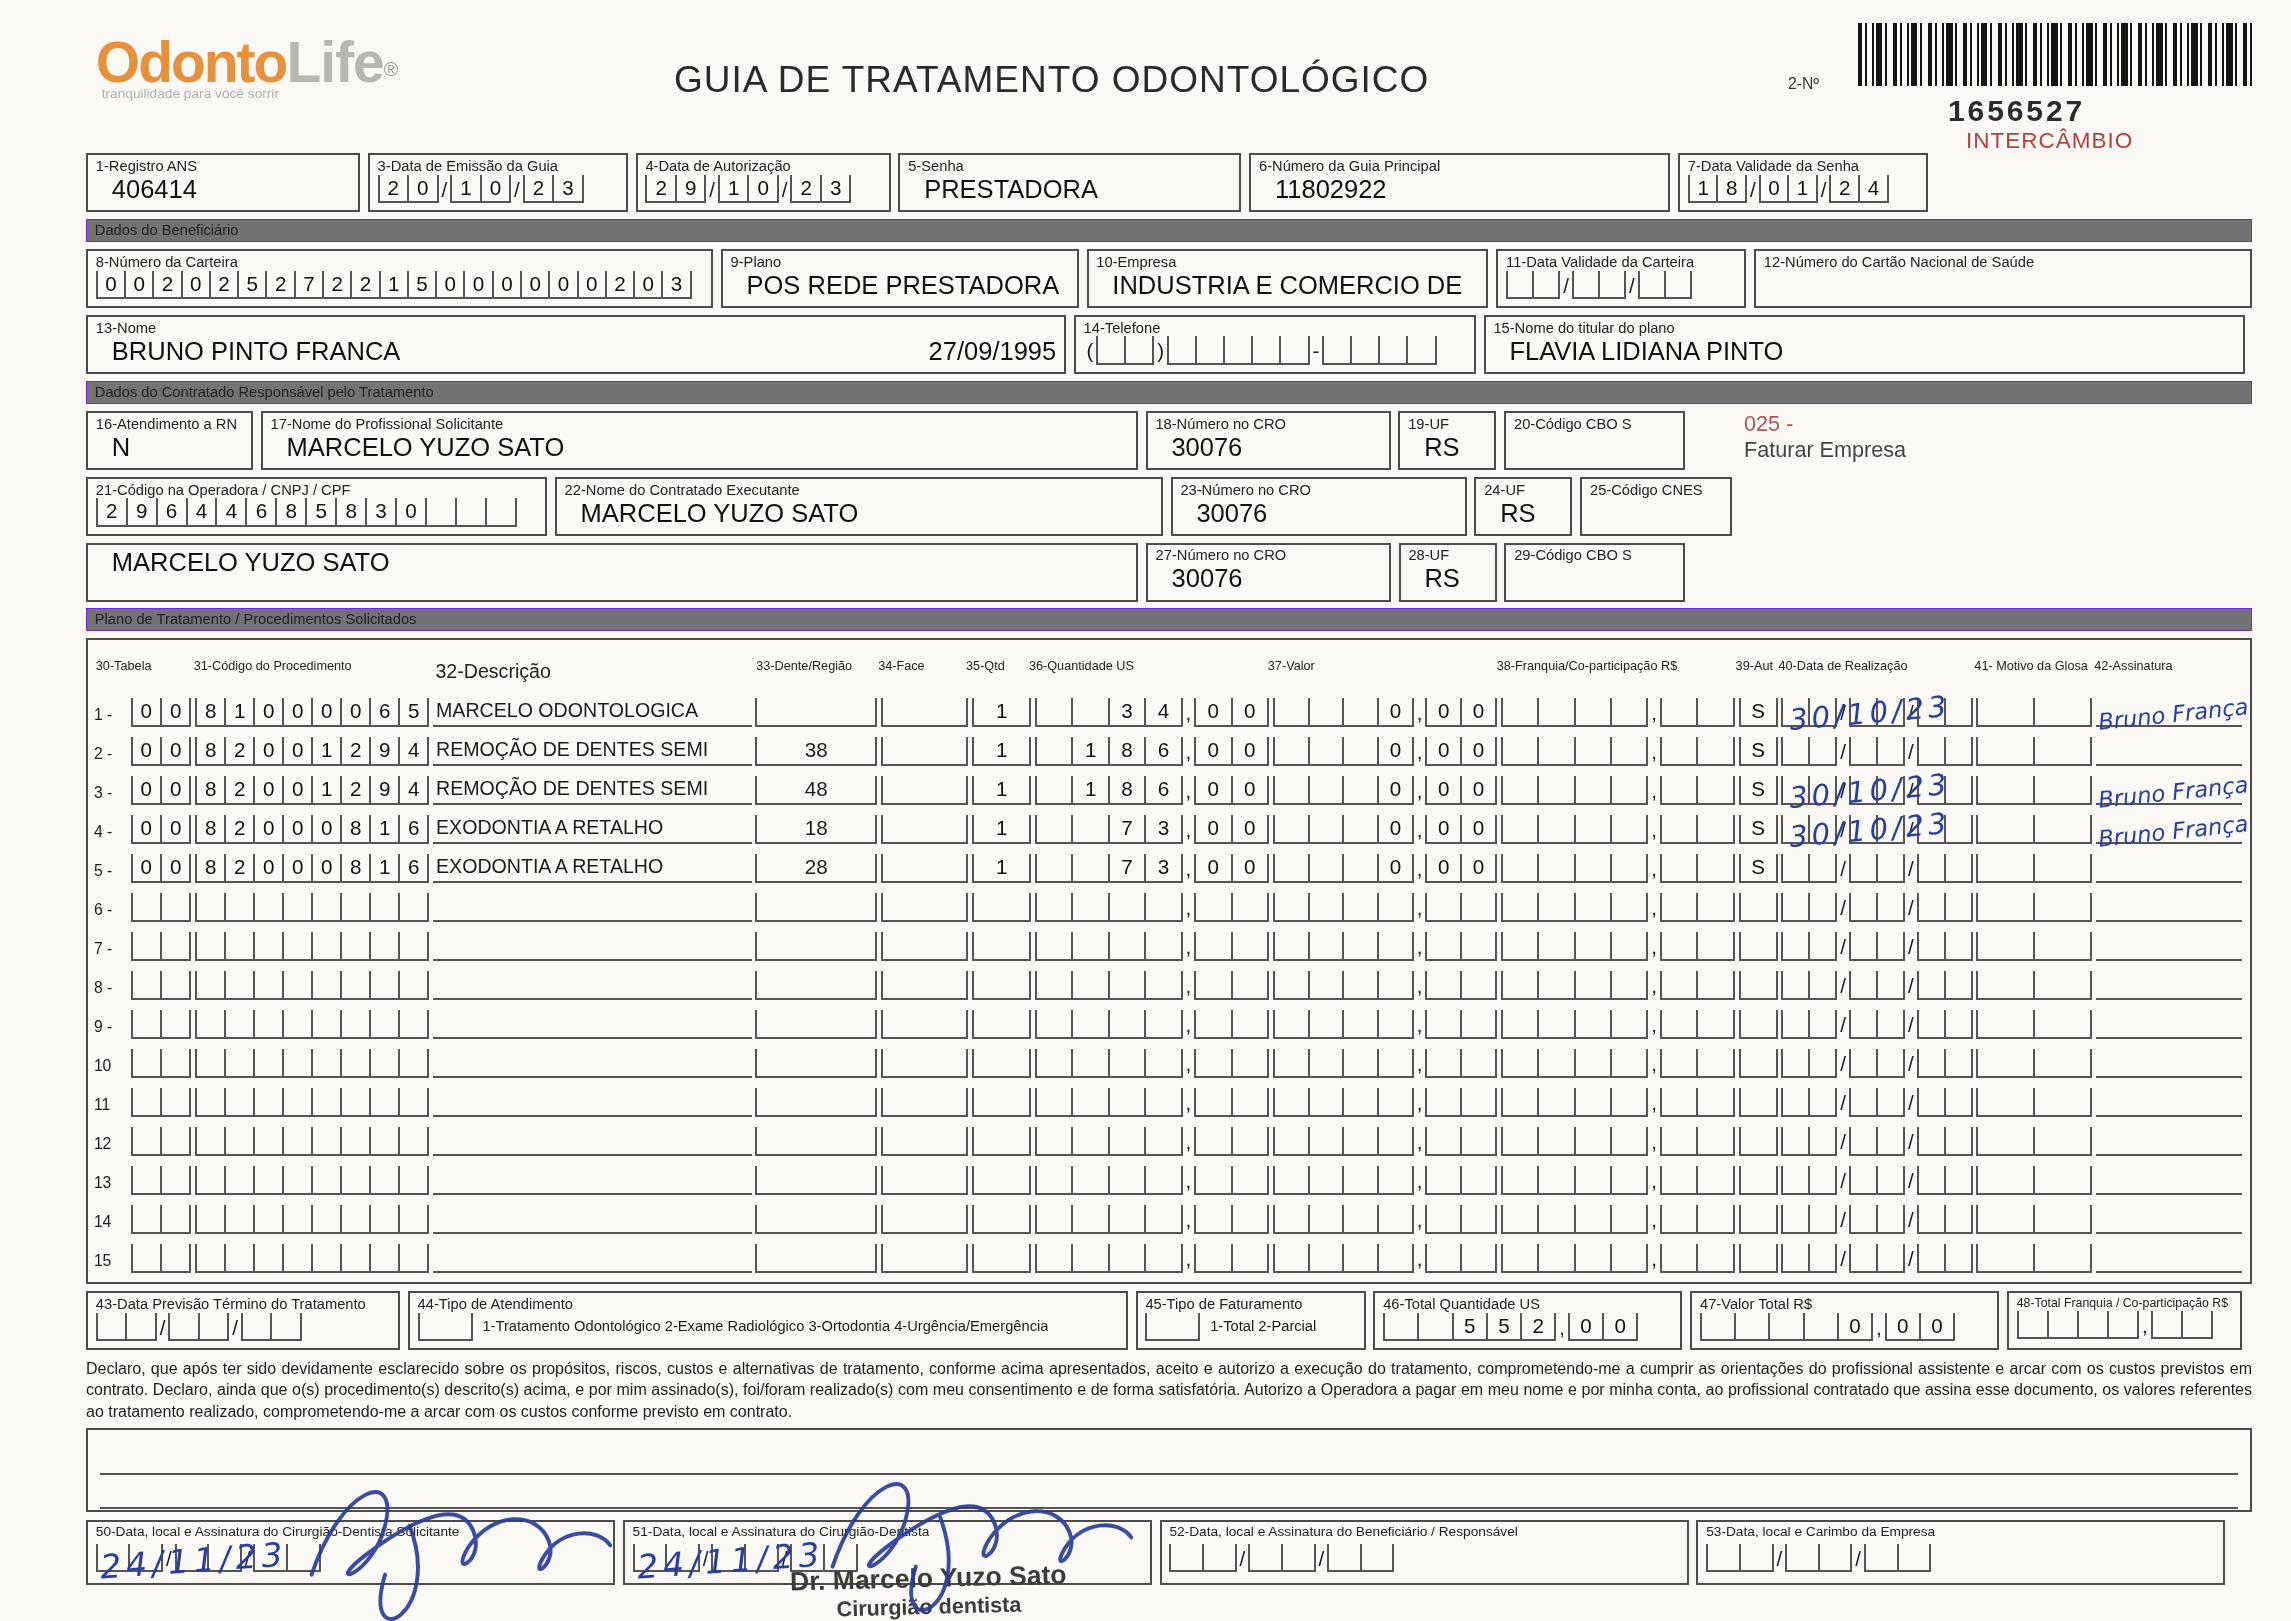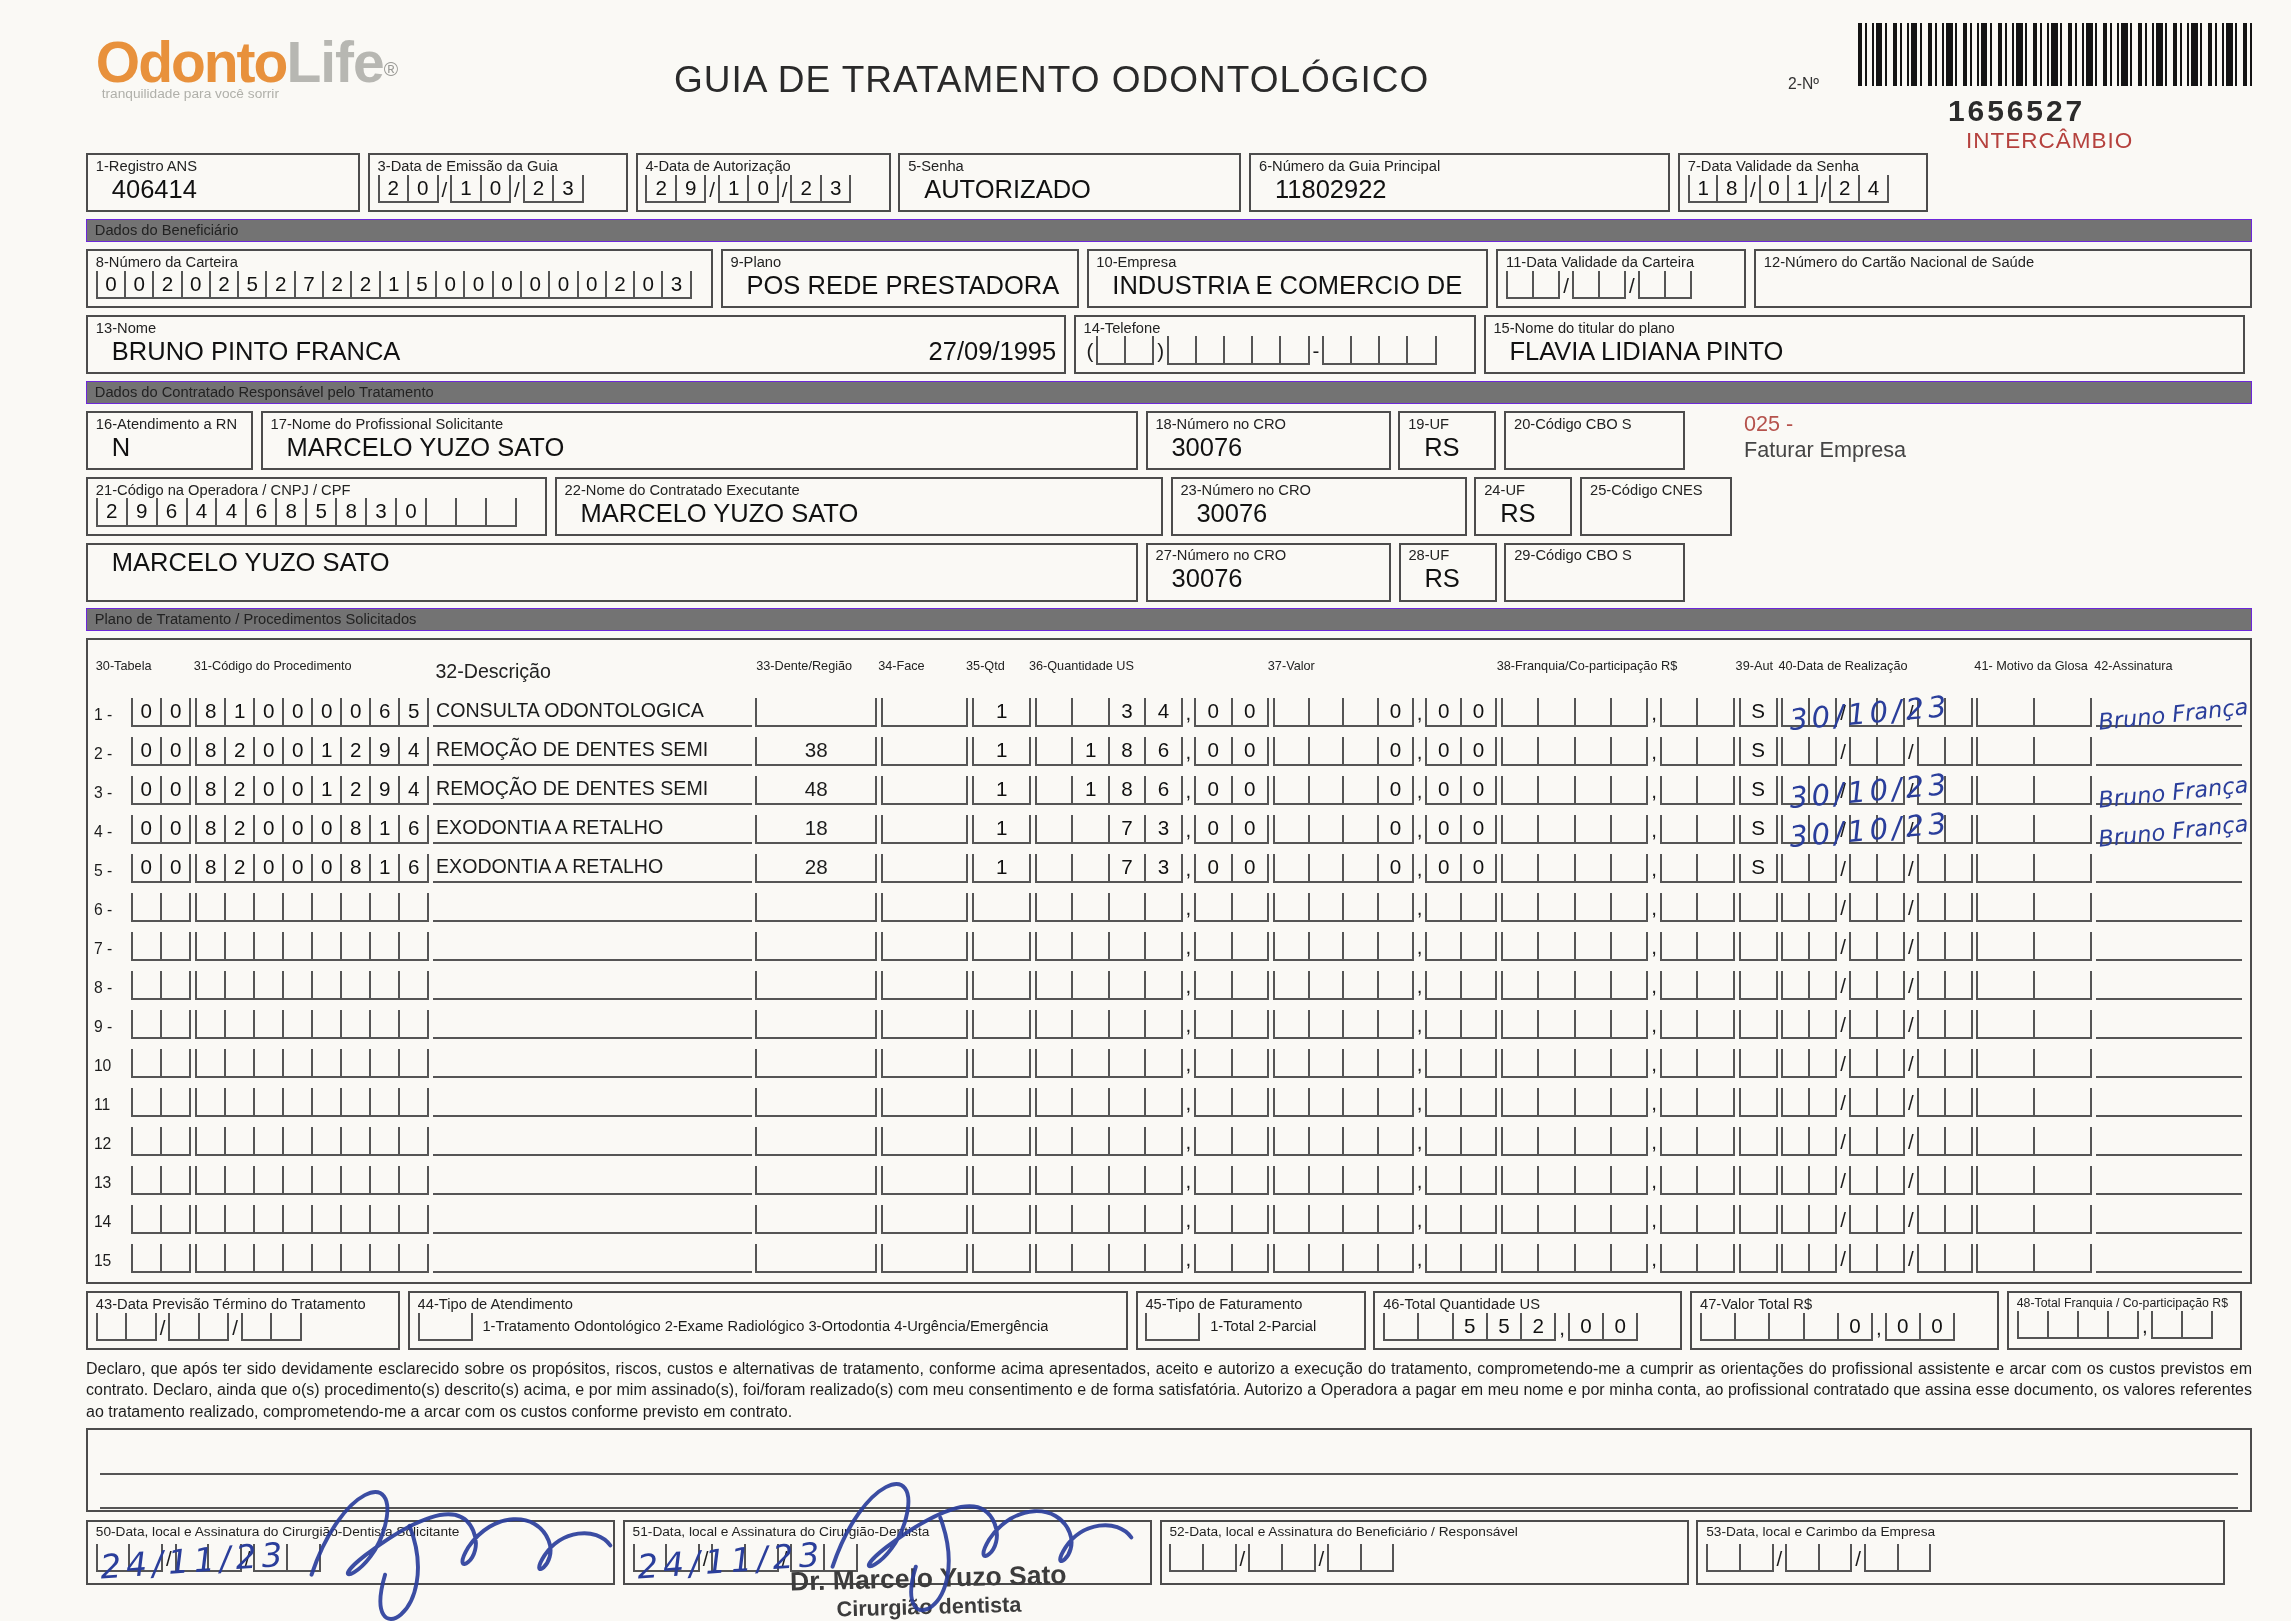--- a/index.html
+++ b/index.html
@@ -127,21 +127,21 @@
             <span class="cs">/</span>
             <span class="cc">1</span>
             <span class="cc">0</span>
             <span class="cs">/</span>
             <span class="cc">2</span>
             <span class="cc">3</span>
           </div>
     </div>
     <div class="fbox" style="width:343px">
       <div class="flabel">5-Senha</div>
-      <div class="fvalue">AUTORIZADO</div>
+      <div class="fvalue">PRESTADORA</div>
     </div>
     <div class="fbox" style="width:421px">
       <div class="flabel">6-Número da Guia Principal</div>
       <div class="fvalue">11802922</div>
     </div>
     <div class="fbox" style="width:250px">
       <div class="flabel">7-Data Validade da Senha</div>
       <div class="comb" style="width:201px">
             <span class="cc">1</span>
             <span class="cc">8</span>
@@ -360,21 +360,21 @@
         <div class="c-codigo comb">
               <span class="cc">8</span>
               <span class="cc">1</span>
               <span class="cc">0</span>
               <span class="cc">0</span>
               <span class="cc">0</span>
               <span class="cc">0</span>
               <span class="cc">6</span>
               <span class="cc">5</span>
             </div>
-        <div class="c-desc">CONSULTA ODONTOLOGICA</div>
+        <div class="c-desc">MARCELO ODONTOLOGICA</div>
         <div class="c-dente slot"></div>
         <div class="c-face slot"></div>
         <div class="c-qtd comb">
               <span class="cc">1</span>
             </div>
         <div class="c-us comb">
               <span class="cc">&nbsp;</span>
               <span class="cc">&nbsp;</span>
               <span class="cc">3</span>
               <span class="cc">4</span>

